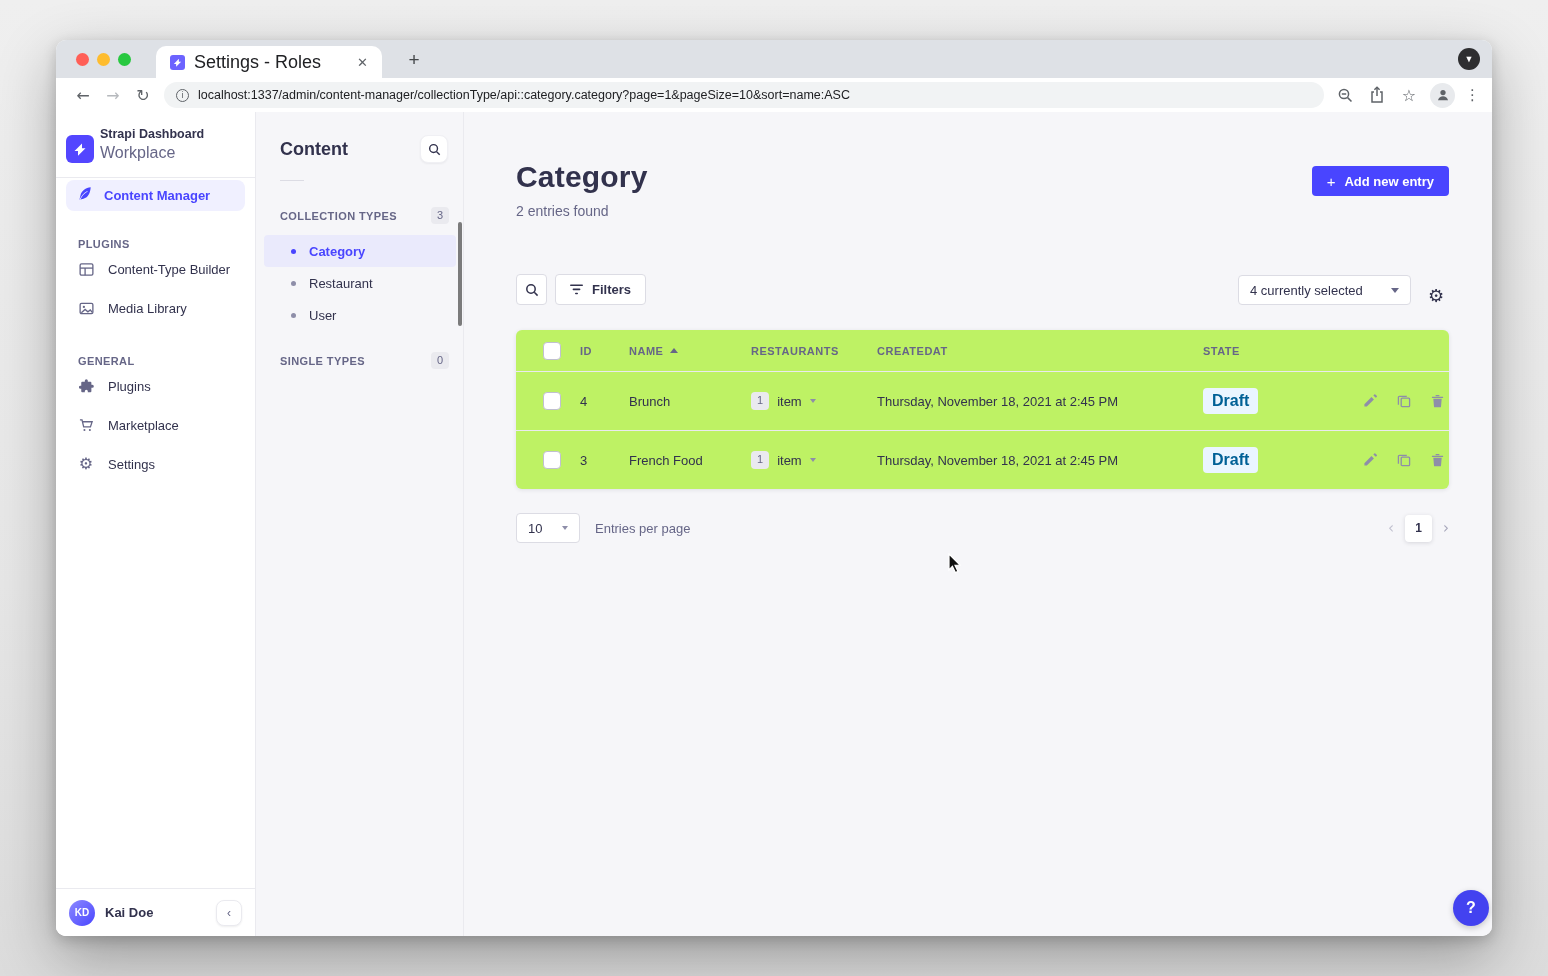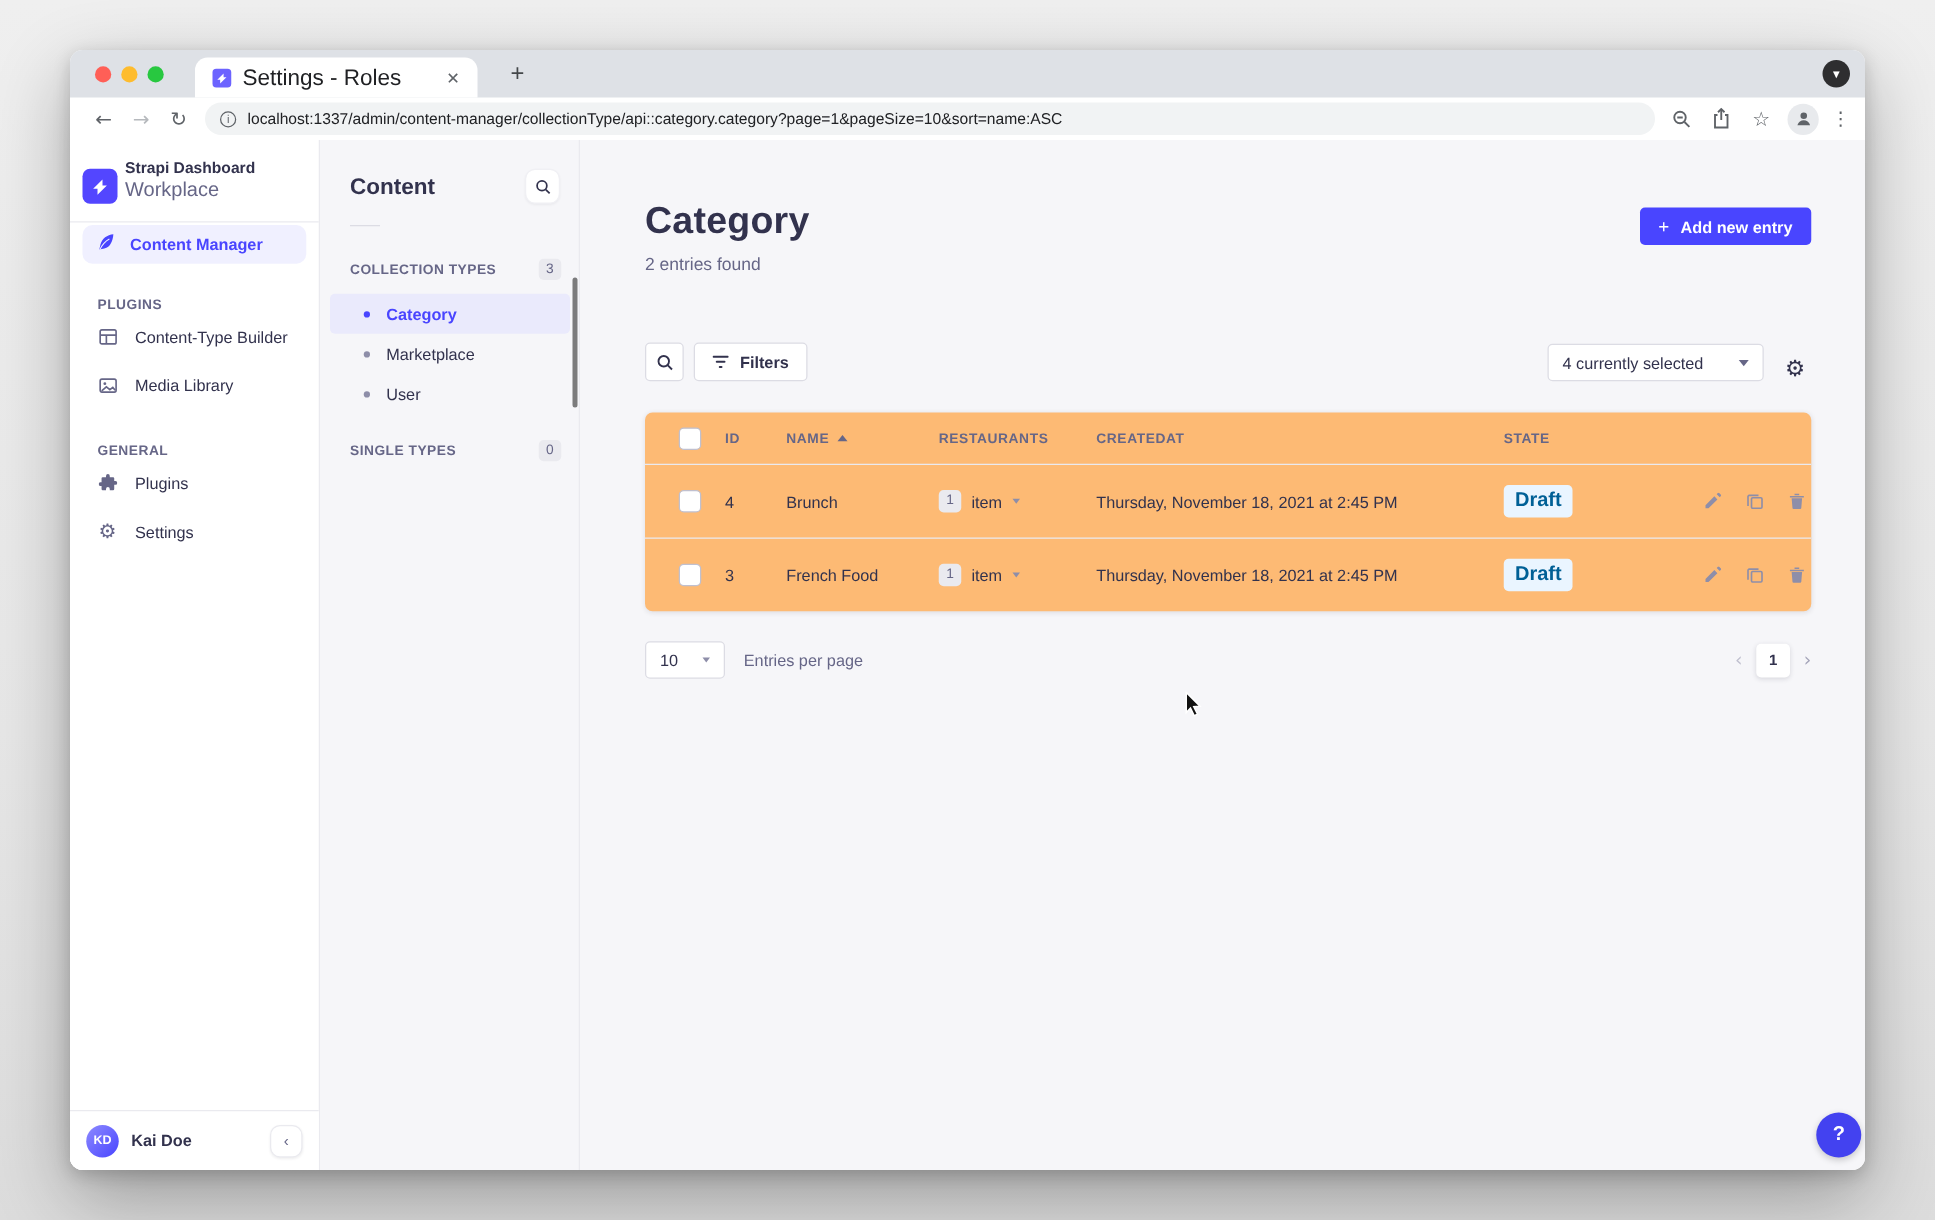--- a/index.html
+++ b/index.html
@@ -102,21 +102,21 @@
   .select { height:30px; background:#fff; border:1px solid #dcdce4; border-radius:4px;
             display:flex; align-items:center; justify-content:space-between; font-size:13px; color:#32324d; padding:0 11px; }
   .select.cols { width:173px; }
   .caret-down { width:0; height:0; border-left:4px solid transparent; border-right:4px solid transparent;
                 border-top:5px solid #666687; }
   .caret-down.sm { border-left-width:3.5px; border-right-width:3.5px; border-top-width:4.5px; border-top-color:#8e8ea9; }
   .gear-btn { margin-left:12px; width:26px; display:flex; align-items:center; justify-content:center; }
   .gear-btn .glyph-gear { font-size:18px; color:#32324d; }
 
   
-  .card { margin-top:25px; background:#fdba74; border-radius:6px; box-shadow:0 1px 4px rgba(33,33,52,.1); overflow:hidden; }
+  .card { margin-top:25px; background:#bef264; border-radius:6px; box-shadow:0 1px 4px rgba(33,33,52,.1); overflow:hidden; }
   .trow { display:grid; grid-template-columns:37px 49px 122px 126px 326px 160px 1fr;
           align-items:center; padding-left:27px; }
   .trow.head { height:41px; }
   .trow.body { height:59px; border-top:1px solid #eaeaef; }
   .th { font-size:11px; font-weight:bold; color:#666687; letter-spacing:.5px; display:flex; align-items:center; gap:7px; }
   .sort-asc { width:0; height:0; border-left:4px solid transparent; border-right:4px solid transparent;
               border-bottom:5px solid #666687; }
   .checkbox { width:18px; height:18px; background:#fff; border:1px solid #c0c0cf; border-radius:4px; }
   .cell { font-size:13px; color:#32324d; }
   .rel-cell { display:flex; align-items:center; gap:8px; }
@@ -251,20 +251,30 @@
       <div class="side-item">
         <span class="icn">
           <svg width="15" height="15" viewBox="0 0 16 16" fill="#666687">
             <path d="M6.2 1.9a1.6 1.6 0 0 1 3.2 0v1h2.8a1 1 0 0 1 1 1v2.3h1a1.6 1.6 0 0 1 0 3.2h-1V13a1 1 0 0 1-1 1H9.4v-1a1.6 1.6 0 0 0-3.2 0v1H3.4a1 1 0 0 1-1-1v-2.6h-1a1.6 1.6 0 0 1 0-3.2h1V3.9a1 1 0 0 1 1-1h2.8z"></path>
           </svg>
         </span>
         <span>Plugins</span>
       </div>
       <div class="side-item">
         <span class="icn">
+          <svg width="15" height="15" viewBox="0 0 16 16" fill="none" stroke="#666687" stroke-width="1.4">
+            <path d="M1 2h2.2l1.8 7.5h7.2L14 4H4"></path>
+              <circle cx="5.8" cy="12.8" r="1.1" fill="#666687" stroke="none"></circle>
+              <circle cx="11.6" cy="12.8" r="1.1" fill="#666687" stroke="none"></circle>
+          </svg>
+        </span>
+        <span>Marketplace</span>
+      </div>
+      <div class="side-item">
+        <span class="icn">
             <span class="glyph-gear">⚙</span>
           </span>
         <span>Settings</span>
       </div>
 
       <div class="sidebar-user">
         <span class="user-avatar">KD</span>
         <span class="user-name">Kai Doe</span>
         <span class="collapse-btn">‹</span>
       </div>
@@ -286,21 +296,21 @@
         <span class="group-label">COLLECTION TYPES</span>
         <span class="count-badge">3</span>
       </div>
       <div class="type-list">
         <div class="type-item active">
           <span class="bullet"></span>
           <span>Category</span>
         </div>
         <div class="type-item">
           <span class="bullet"></span>
-          <span>Marketplace</span>
+          <span>Restaurant</span>
         </div>
         <div class="type-item">
           <span class="bullet"></span>
           <span>User</span>
         </div>
       </div>
       <div class="group-row" style="margin-top:21px;">
         <span class="group-label">SINGLE TYPES</span>
         <span class="count-badge">0</span>
       </div>

